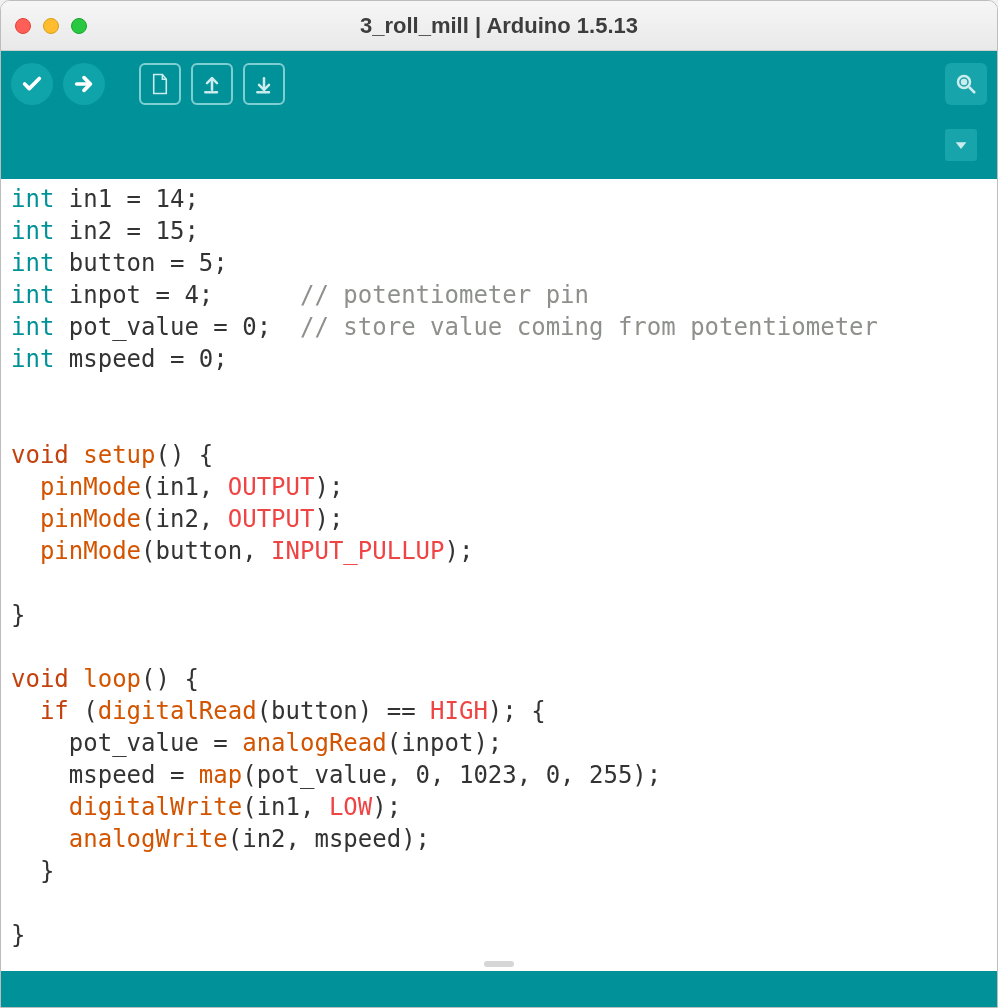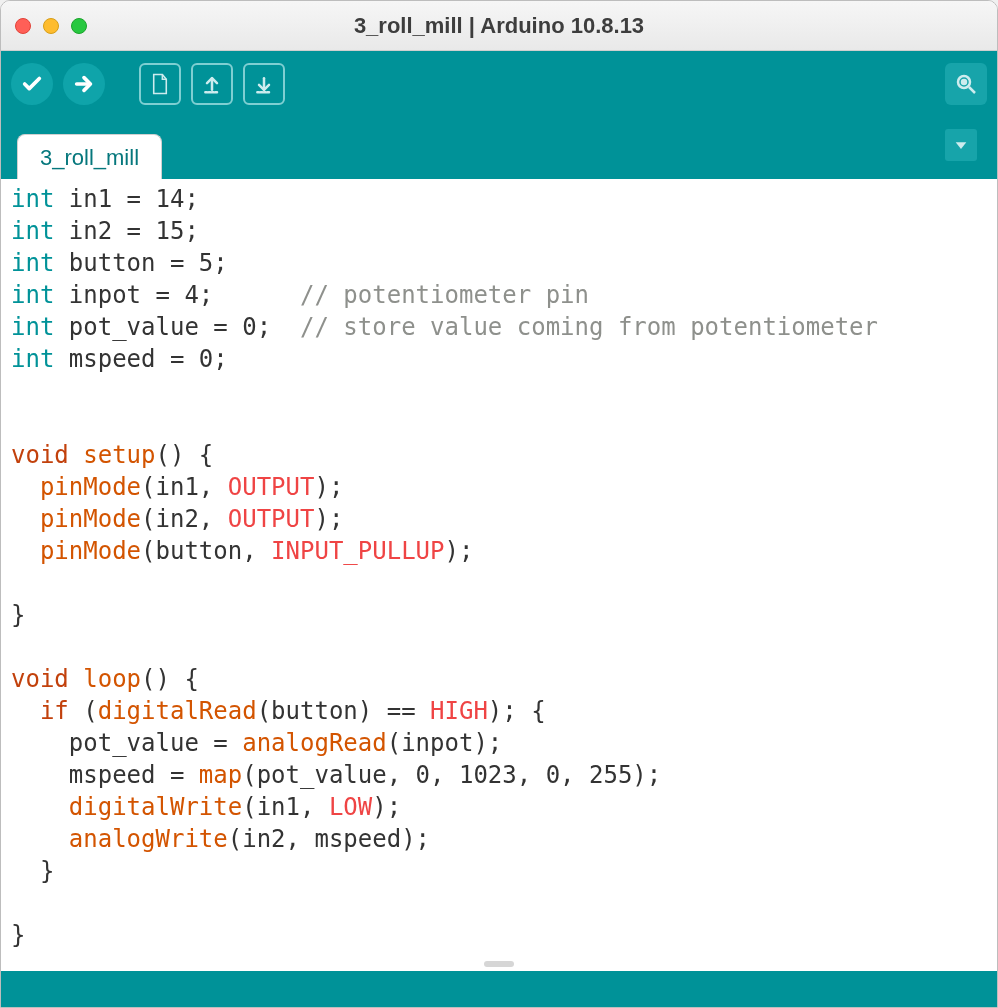--- a/index.html
+++ b/index.html
@@ -132,21 +132,21 @@
 <body>
 
 <div class="window">
 
   <div class="titlebar">
     <div class="traffic">
       <div class="dot red"></div>
       <div class="dot yellow"></div>
       <div class="dot green"></div>
     </div>
-    <div class="title">3_roll_mill | Arduino 10.8.13</div>
+    <div class="title">3_roll_mill | Arduino 1.5.13</div>
   </div>
 
   <div class="toolbar">
     <div class="tb-btn">
       <svg width="22" height="22" viewBox="0 0 24 24" fill="none" stroke="#fff" stroke-width="4" stroke-linecap="round" stroke-linejoin="round">
           <polyline points="4 12 9 17 20 6"></polyline>
         </svg>
     </div>
     <div class="tb-btn">
       <svg width="22" height="22" viewBox="0 0 24 24" fill="none" stroke="#fff" stroke-width="4" stroke-linecap="round" stroke-linejoin="round">
@@ -179,23 +179,20 @@
     <div class="tb-right">
       <svg width="24" height="24" viewBox="0 0 24 24" fill="none" stroke="#cdecee" stroke-width="2.5">
           <circle cx="10" cy="10" r="6"></circle>
           <line x1="15" y1="15" x2="21" y2="21"></line>
           <circle cx="10" cy="10" r="2" fill="#cdecee"></circle>
         </svg>
     </div>
   </div>
 
   <div class="tabbar">
-    <div class="tab">
-      <span>3_roll_mill</span>
-    </div>
     <div class="tab-dd">
       <svg width="16" height="16" viewBox="0 0 24 24" fill="#cdecee">
           <polygon points="4,8 20,8 12,18"></polygon>
         </svg>
     </div>
   </div>
 
   <div class="editor" id="editor"><div><span class="tok-type">int</span><span> in1 = 14;</span></div><div><span class="tok-type">int</span><span> in2 = 15;</span></div><div><span class="tok-type">int</span><span> button = 5;</span></div><div><span class="tok-type">int</span><span> inpot = 4;</span><span>      </span><span class="tok-cm">// potentiometer pin</span></div><div><span class="tok-type">int</span><span> pot_value = 0;</span><span>  </span><span class="tok-cm">// store value coming from potentiometer</span></div><div><span class="tok-type">int</span><span> mspeed = 0;</span></div><div>&nbsp;</div><div>&nbsp;</div><div><span class="tok-kw">void </span><span class="tok-func">setup</span><span>() {</span></div><div><span>  </span><span class="tok-func">pinMode</span><span>(in1, </span><span class="tok-const">OUTPUT</span><span>);</span></div><div><span>  </span><span class="tok-func">pinMode</span><span>(in2, </span><span class="tok-const">OUTPUT</span><span>);</span></div><div><span>  </span><span class="tok-func">pinMode</span><span>(button, </span><span class="tok-const">INPUT_PULLUP</span><span>);</span></div><div>&nbsp;</div><div><span>}</span></div><div>&nbsp;</div><div><span class="tok-kw">void </span><span class="tok-func">loop</span><span>() {</span></div><div><span>  </span><span class="tok-kw">if</span><span> (</span><span class="tok-func">digitalRead</span><span>(button) == </span><span class="tok-const">HIGH</span><span>); {</span></div><div><span>    pot_value = </span><span class="tok-func">analogRead</span><span>(inpot);</span></div><div><span>    mspeed = </span><span class="tok-func">map</span><span>(pot_value, 0, 1023, 0, 255);</span></div><div><span>    </span><span class="tok-func">digitalWrite</span><span>(in1, </span><span class="tok-const">LOW</span><span>);</span></div><div><span>    </span><span class="tok-func">analogWrite</span><span>(in2, mspeed);</span></div><div><span>  }</span></div><div>&nbsp;</div><div><span>}</span></div></div>
 
   <div class="grip">

